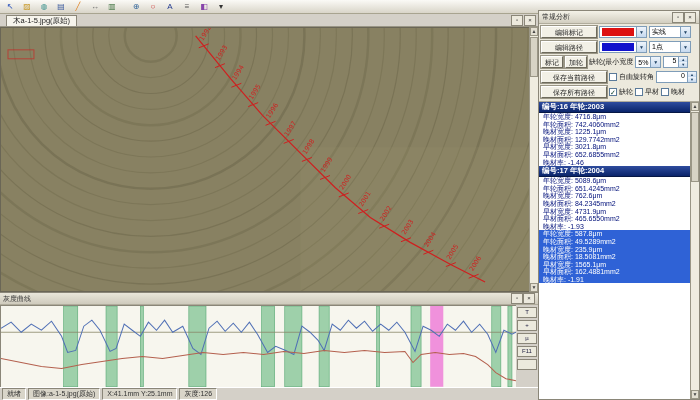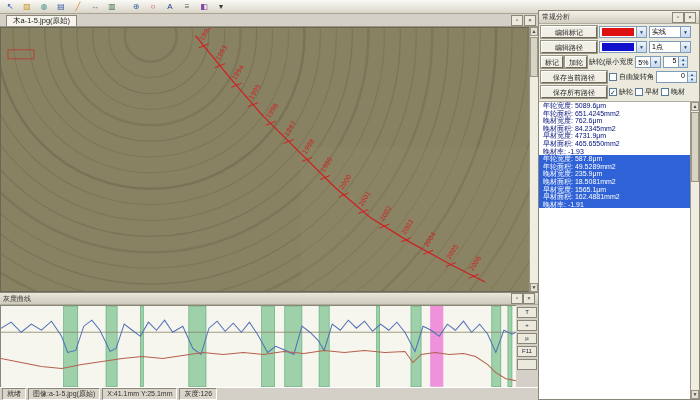--- a/index.html
+++ b/index.html
@@ -343,20 +343,31 @@
           <span class="cb">
             <span class="cbbox"></span>
             <span>晚材</span>
           </span>
         </div>
     </div>
 
     <div id="rp-list-wrap">
       <div id="ring-list">
           <div class="ring-entry">
+            <div class="ring-header">编号:16 年轮:2003</div>
+            <div class="ring-row">年轮宽度: 4716.8μm</div>
+            <div class="ring-row">年轮面积: 742.4060mm2</div>
+            <div class="ring-row">晚材宽度: 1225.1μm</div>
+            <div class="ring-row">晚材面积: 129.7742mm2</div>
+            <div class="ring-row">早材宽度: 3021.8μm</div>
+            <div class="ring-row">早材面积: 652.6855mm2</div>
+            <div class="ring-row">晚材率: -1.46</div>
+          </div>
+          <div class="ring-entry">
+            <div class="ring-header">编号:17 年轮:2004</div>
             <div class="ring-row">年轮宽度: 5089.6μm</div>
             <div class="ring-row">年轮面积: 651.4245mm2</div>
             <div class="ring-row">晚材宽度: 762.6μm</div>
             <div class="ring-row">晚材面积: 84.2345mm2</div>
             <div class="ring-row">早材宽度: 4731.9μm</div>
             <div class="ring-row">早材面积: 465.6550mm2</div>
             <div class="ring-row">晚材率: -1.93</div>
           </div>
           <div class="ring-entry sel">
             <div class="ring-row">年轮宽度: 587.8μm</div>

